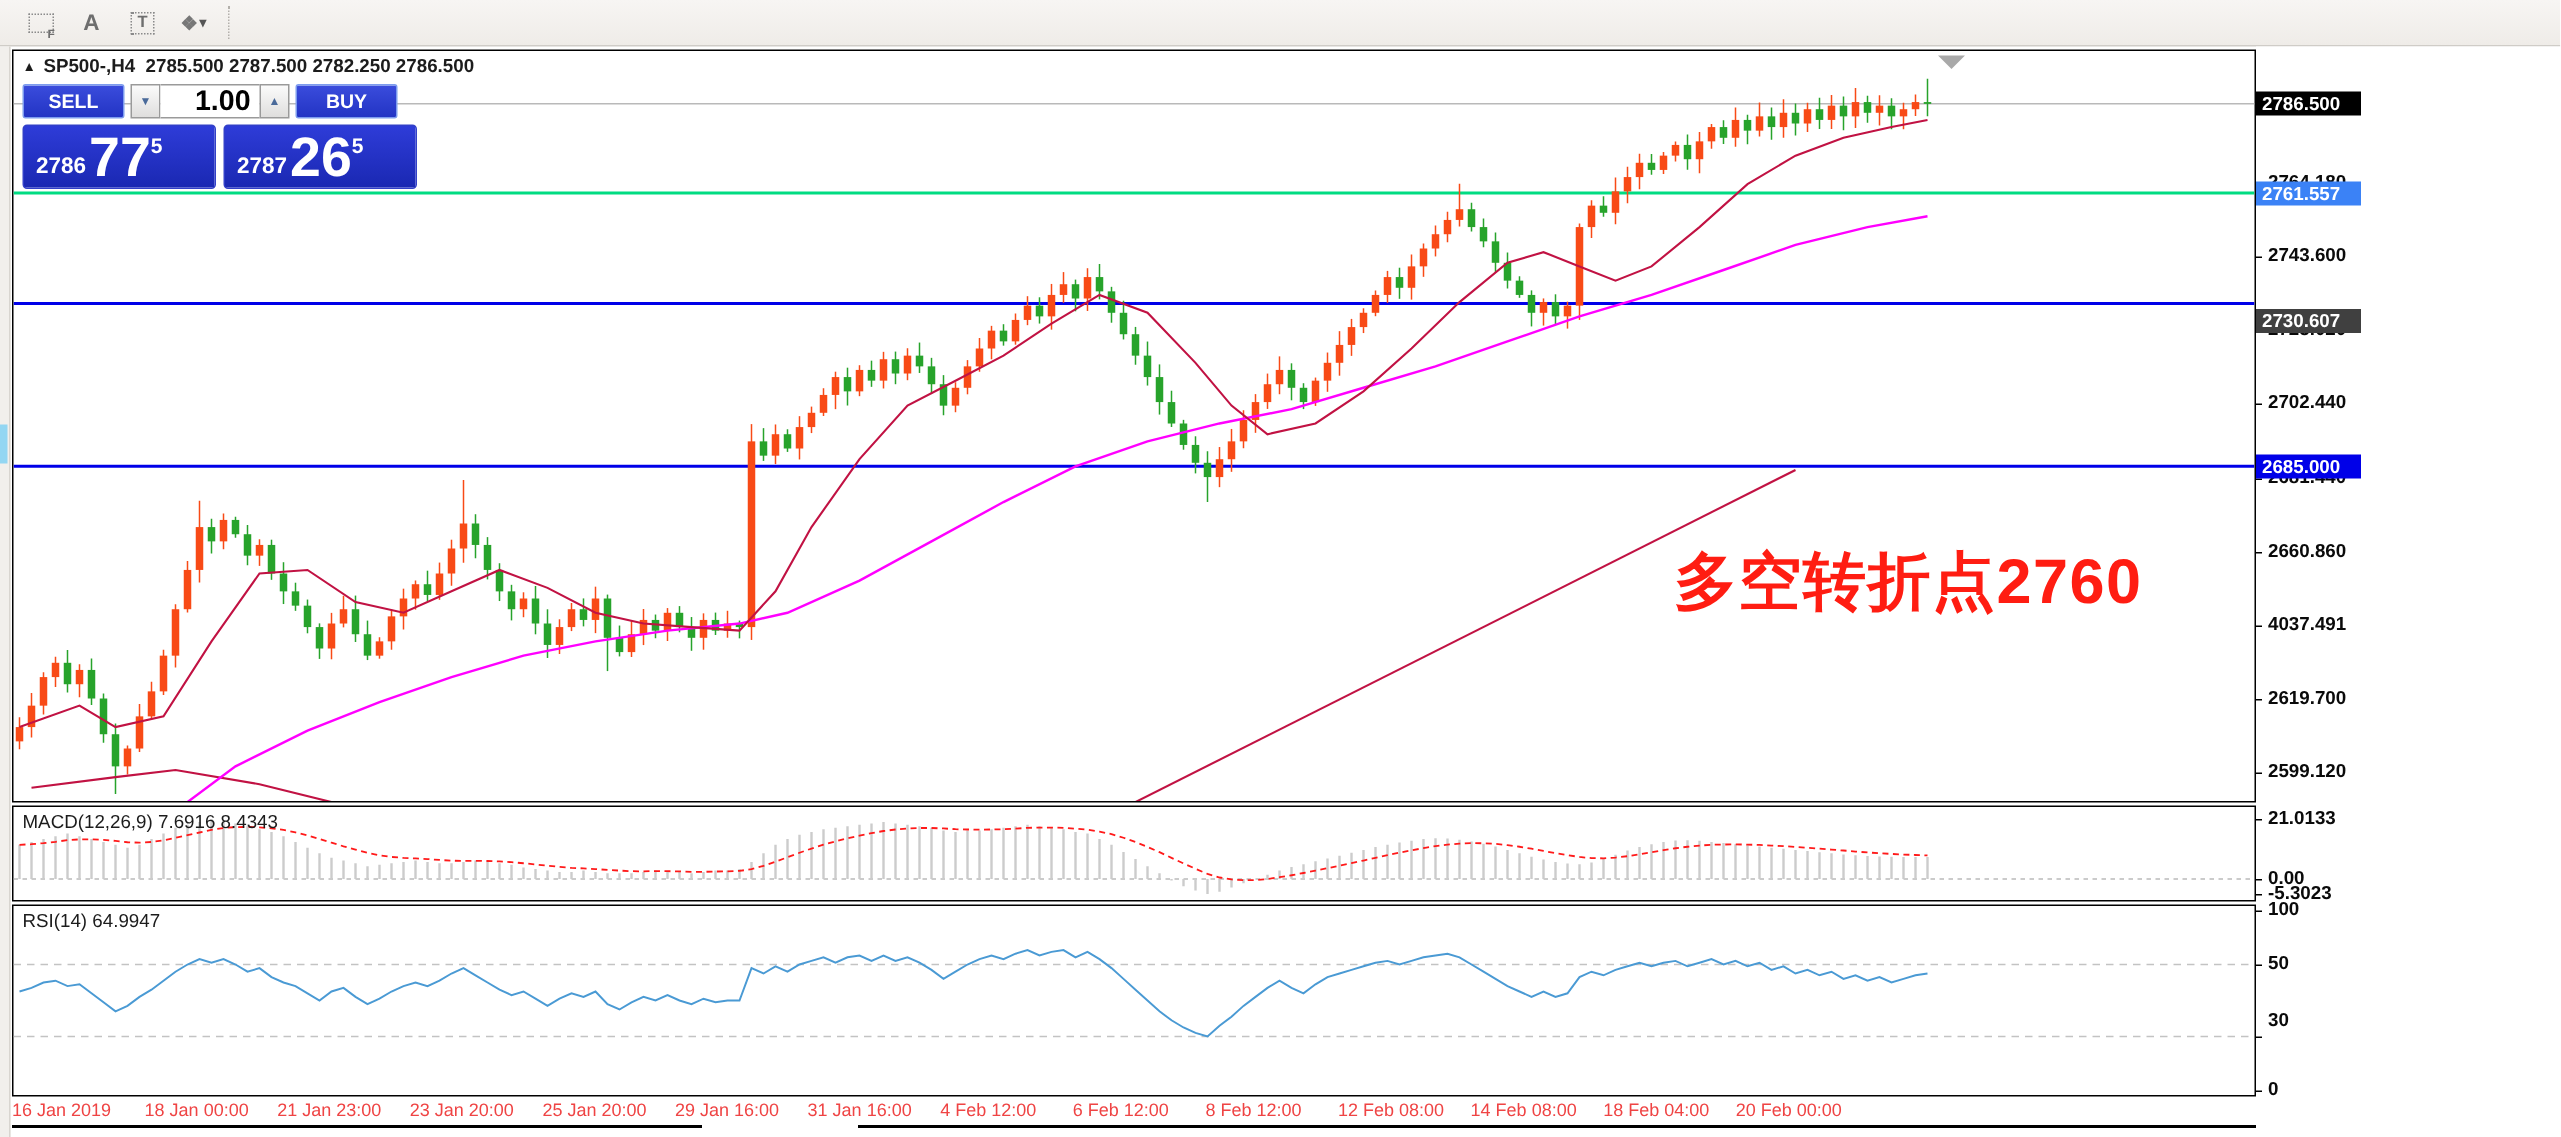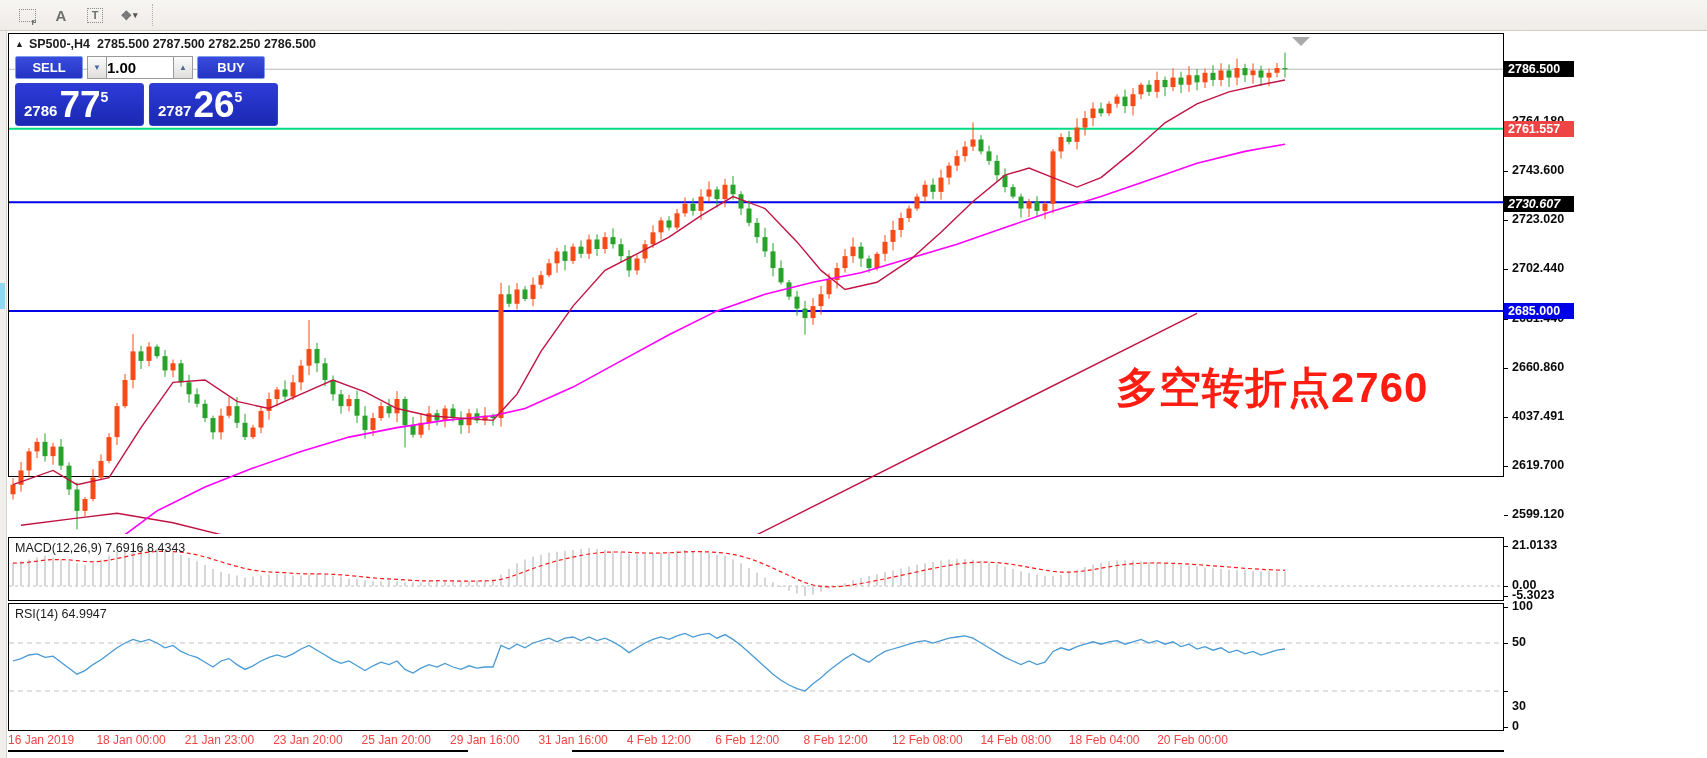--- a/index.html
+++ b/index.html
@@ -28,21 +28,21 @@
   .tf-btn {
     height:22px; padding:0 9px; display:flex; align-items:center; justify-content:center;
     font-size:11.5px; font-weight:bold; color:#5d5d5d; border:1px solid transparent; border-radius:1px;
   }
   .tf-btn.active { background:#fcfbfa; border:1px solid #c6c1ba; }
   
   .left-strip { position:absolute; left:0; top:31px; width:7px; height:727px; background:#f1efec; border-right:1px solid #d8d5d0; }
   .left-strip .marker { position:absolute; left:0; top:252px; width:5px; height:26px; background:#93d6f2; }
   
   .pane { position:absolute; background:#fff; border:1px solid #000; }
-  #main-pane  { left:8px; top:33px;  width:1496px; height:444px; }
+  #main-pane  { left:8px; top:33px;  width:1496px; height:502px; }
   #macd-pane  { left:8px; top:537px; width:1496px; height:64px; }
   #rsi-pane   { left:8px; top:603px; width:1496px; height:128px; }
   .pane svg { position:absolute; left:0; top:0; }
   .pane-header {
     position:absolute; left:6px; top:3px; font-size:12.5px; color:#1c1c1c; z-index:5; white-space:nowrap;
   }
   #chart-title { font-weight:bold; }
   #chart-title .tri { font-size:9px; margin-right:5px; position:relative; top:-1px; }
   
   #trade-panel { position:absolute; left:6px; top:22px; width:264px; z-index:6; }
@@ -51,21 +51,21 @@
     width:68px; height:23px; background:linear-gradient(#3a4cdc,#2334c4); color:#fff;
     border:1px solid #7d9cee; border-radius:2px; font-size:13px; font-weight:bold;
     display:flex; align-items:center; justify-content:center; font-family:"Liberation Sans",sans-serif;
   }
   .tp-spin {
     width:20px; height:23px; background:linear-gradient(#fbfbfb,#dfdedd); border:1px solid #9a9a9a;
     font-size:8px; color:#4a6a9a; display:flex; align-items:center; justify-content:center;
   }
   .tp-vol {
     width:66px; height:23px; border:1px solid #9a9a9a; border-left:none; border-right:none;
-    text-align:left; font-size:15px; font-weight:bold; padding-right:6px; color:#000;
+    text-align:right; font-size:19px; font-weight:bold; padding-right:6px; color:#000;
     font-family:"Liberation Sans",sans-serif;
   }
   .tp-row2 { display:flex; margin-top:4px; gap:5px; }
   .quote-box {
     width:129px; height:43px; border-radius:3px; border:1px solid #3240c8;
     background:linear-gradient(#2e3cd8,#1a28b2); color:#fff;
     display:flex; align-items:flex-end; padding:2px 4px 3px 8px;
   }
   .quote-box .small { font-size:15px; font-weight:bold; padding-bottom:3px; }
   .quote-box .big { font-size:37px; font-weight:bold; line-height:0.88; margin-left:2px; }
@@ -684,27 +684,27 @@
       <div class="axis-label" style="top: 507.075px;">21.0133</div>
       <div class="tick-dash" style="top: 515.075px;"></div>
       <div class="axis-label" style="top: 547px;">0.00</div>
       <div class="tick-dash" style="top: 555px;"></div>
       <div class="axis-label" style="top: 557.074px;">-5.3023</div>
       <div class="tick-dash" style="top: 565.074px;"></div>
       <div class="axis-label" style="top: 568px;">100</div>
       <div class="tick-dash" style="top: 576px;"></div>
       <div class="axis-label" style="top: 604px;">50</div>
       <div class="tick-dash" style="top: 612px;"></div>
-      <div class="axis-label" style="top: 668px; text-align: center;">30</div>
+      <div class="axis-label" style="top: 642px; text-align: center;">30</div>
       <div class="tick-dash" style="top: 660px;"></div>
       <div class="axis-label" style="top: 688px;">0</div>
       <div class="tick-dash" style="top: 696px;"></div>
       <div class="axis-badge" style="background: rgb(0, 0, 0); top: 30.2388px;">2786.500</div>
-      <div class="axis-badge" style="background: #ef4444; top: 89.6281px;">2761.557</div>
-      <div class="axis-badge" style="background: #000000; top: 165px; font-style: italic;">2730.607</div>
+      <div class="axis-badge" style="background: #3b82f6; top: 89.6281px;">2761.557</div>
+      <div class="axis-badge" style="background: #404040; top: 175px;">2730.607</div>
       <div class="axis-badge" style="background: rgb(0, 0, 232); top: 271.91px;">2685.000</div>
     </div>
 
   <div id="time-axis">
       <div class="time-label" style="left: 8px;">16 Jan 2019</div>
       <div class="time-label" style="left: 96.4px;">18 Jan 00:00</div>
       <div class="time-label" style="left: 184.8px;">21 Jan 23:00</div>
       <div class="time-label" style="left: 273.2px;">23 Jan 20:00</div>
       <div class="time-label" style="left: 361.6px;">25 Jan 20:00</div>
       <div class="time-label" style="left: 450px;">29 Jan 16:00</div>

